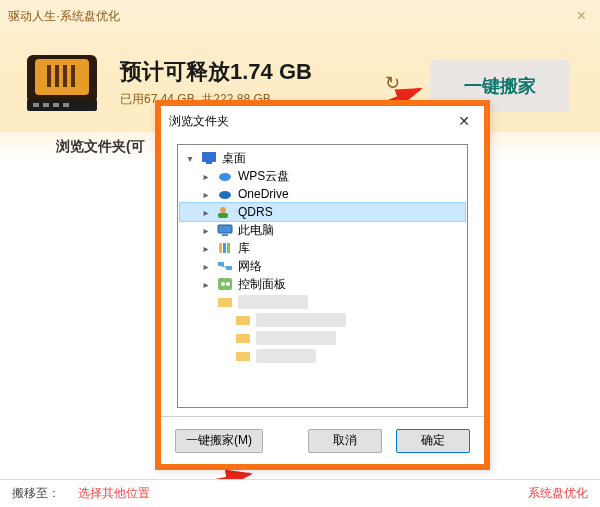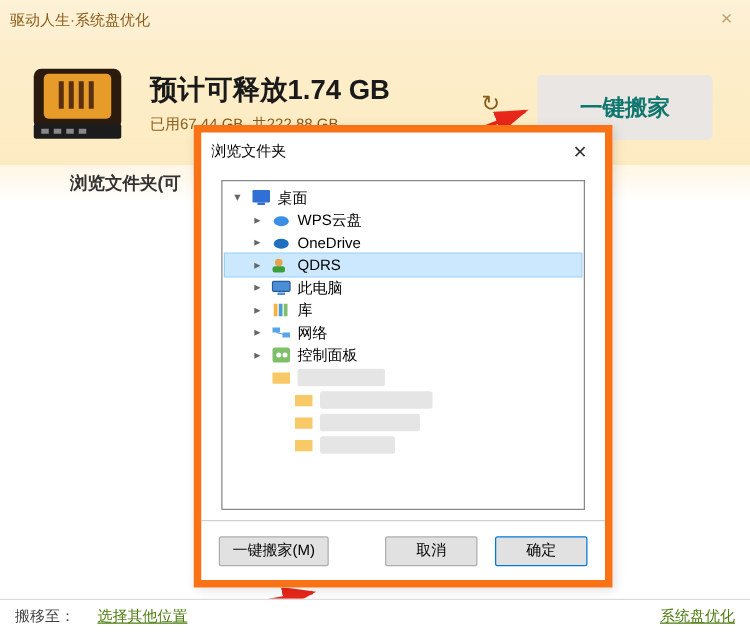--- a/index.html
+++ b/index.html
@@ -49,21 +49,21 @@
 
   .dialog-buttons { height:48px; border-top:1px solid #d0d0d0; display:flex; align-items:center; padding:0 14px; gap:14px; }
   .dialog-buttons .gap { flex:1; }
   .btn { height:24px; border:1px solid #adadad; background:#e1e1e1; font-size:12px; display:flex; align-items:center; justify-content:center; border-radius:2px; cursor:pointer; }
   .btn.small { padding:0 10px; }
   .btn.primary { width:74px; border-color:#0078d7; }
   .btn.cancel { width:74px; }
 
   
   .footer { position:absolute; left:0; right:0; bottom:0; height:28px; border-top:1px solid #ddd; display:flex; align-items:center; padding:4px 12px; font-size:12px; color:#444; background:#fff; }
-  .footer .link { color:#4d7c0f; text-decoration:underline; cursor:pointer; }
+  .footer .link { color:#ef4444; cursor:pointer; }
   .footer .space { flex:1; }
 </style>
 </head>
 <body>
 
 <div class="win-header">
   <span>驱动人生·系统盘优化</span>
   <span class="spacer"></span>
   <span class="close">×</span>
 </div>

